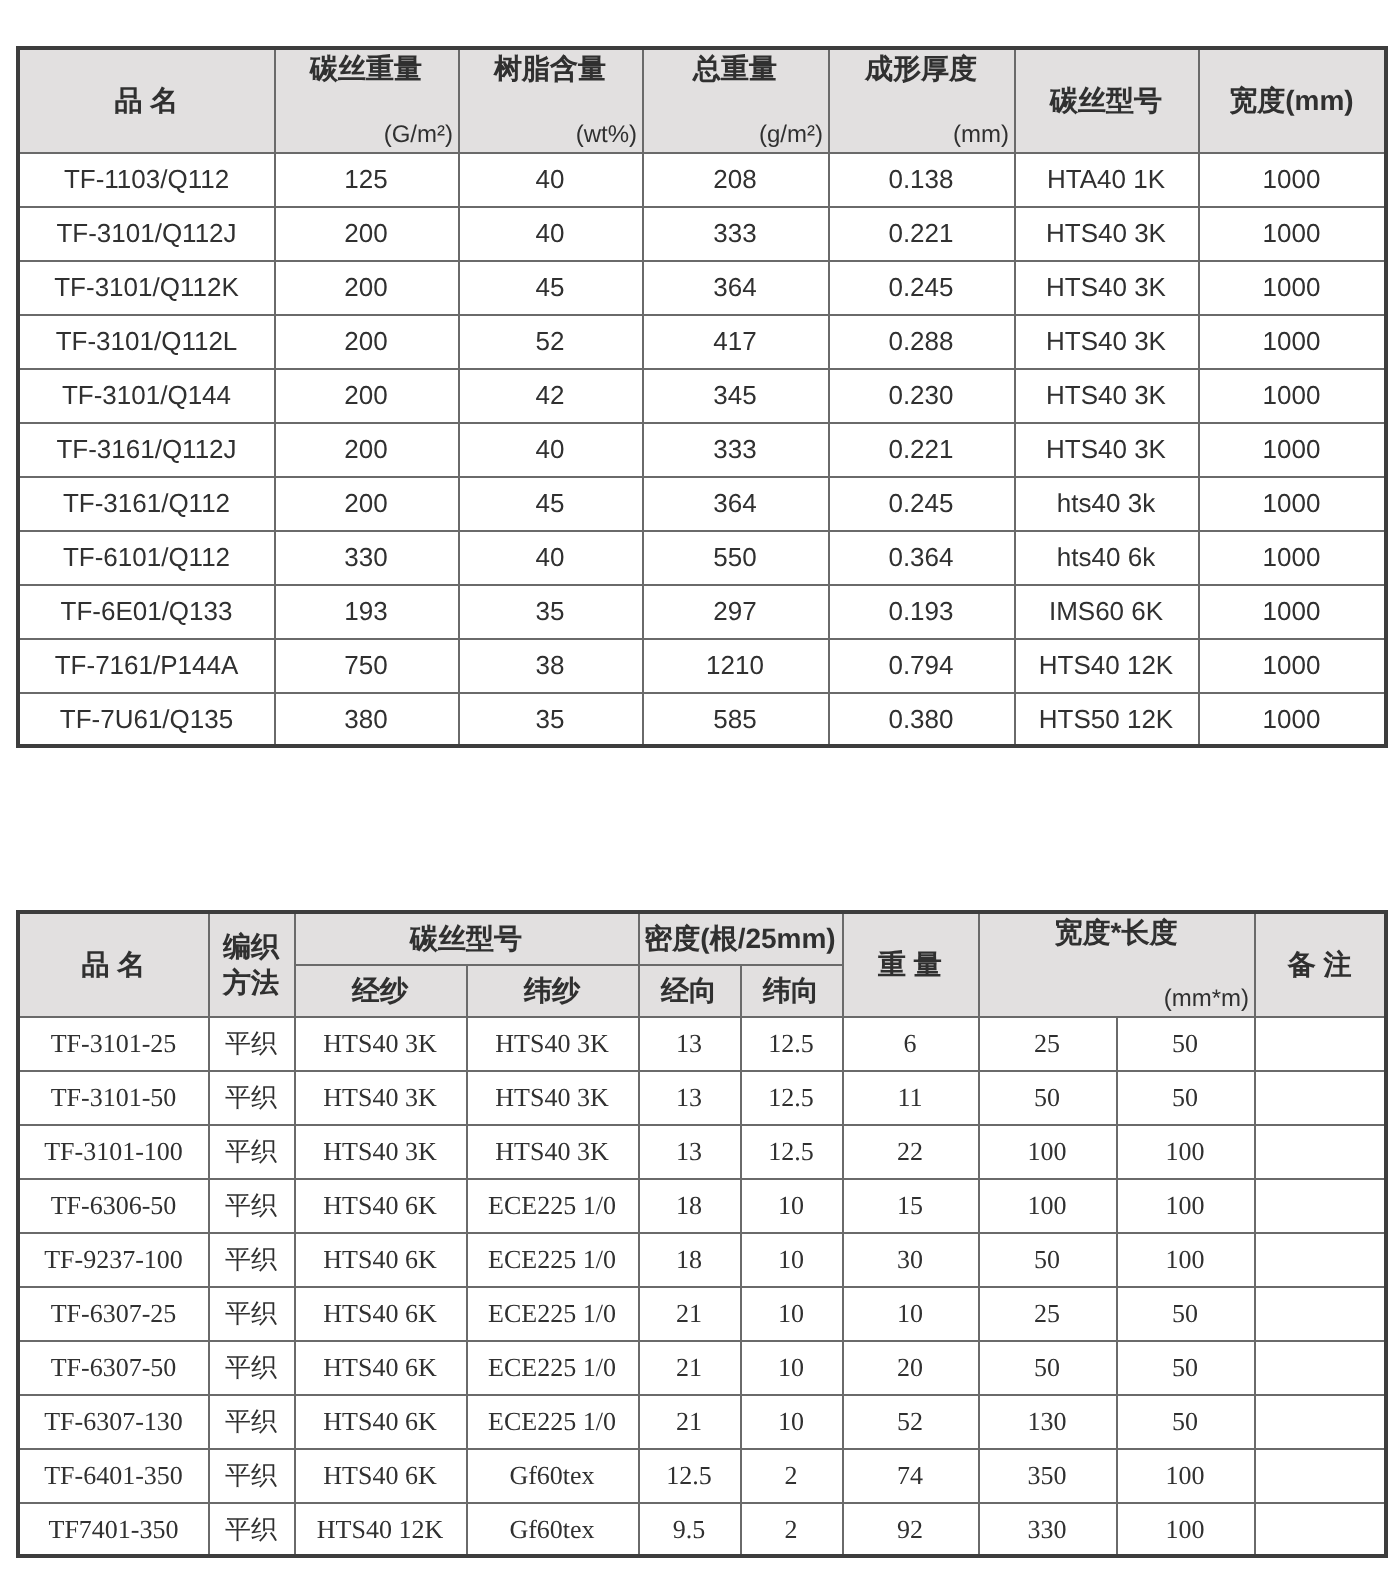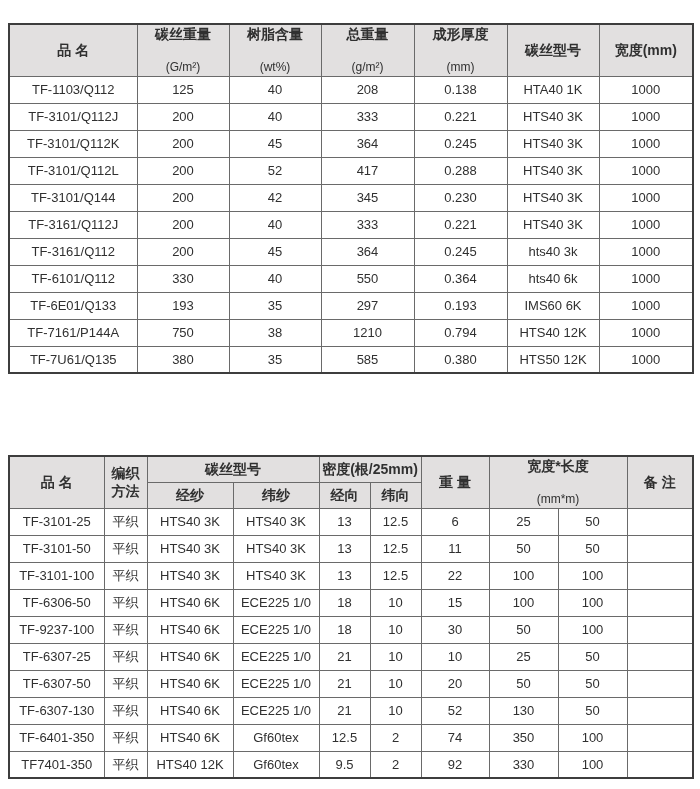--- a/index.html
+++ b/index.html
@@ -29,23 +29,23 @@
     line-height: 1.3;
   }
   tbody td { background: #ffffff; font-size: 13px; font-weight: normal; }
 
   .t1 { top: 23px; }
   .t1 thead tr { height: 50px; }
   .t1 tbody tr { height: 27px; }
 
   .t2 { top: 455px; }
   .t2 thead tr { height: 26px; }
-  .t2 tbody tr { height: 27px; }
-
-  .unit { font-weight: normal; font-size: 12px; display: block; margin-top: 17px; }
+  .t2 tbody tr { height: 27px; font-family: Liberation Serif, serif; }
+
+  .unit { font-weight: normal; font-size: 12px; display: block; margin-top: 17px; text-align: right; }
   .pre { white-space: pre-line; }
 </style>
 </head>
 <body>
 
 <div class="sheet">
 
   <table class="t1">
     <colgroup>
       <col style="width:128px">

